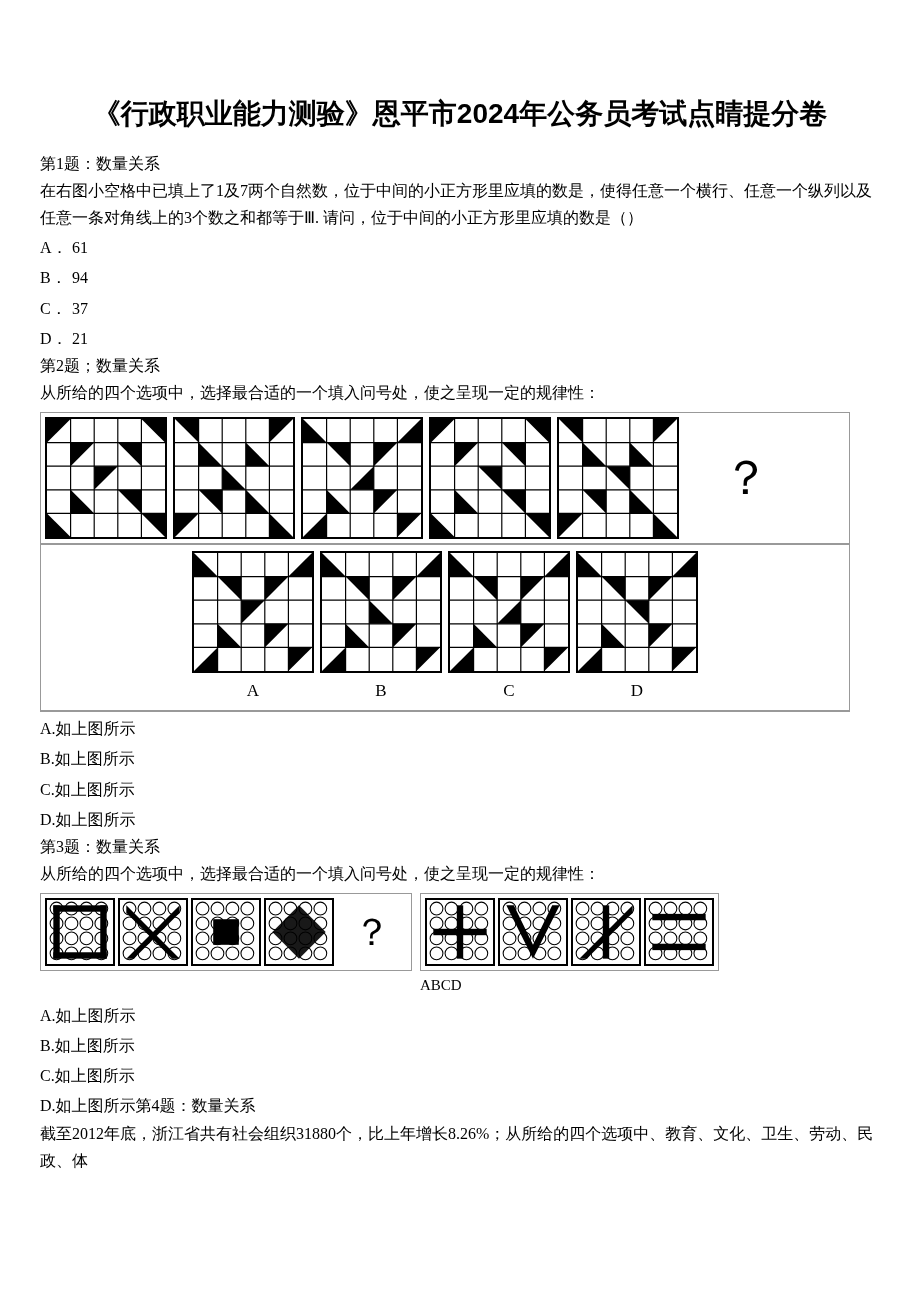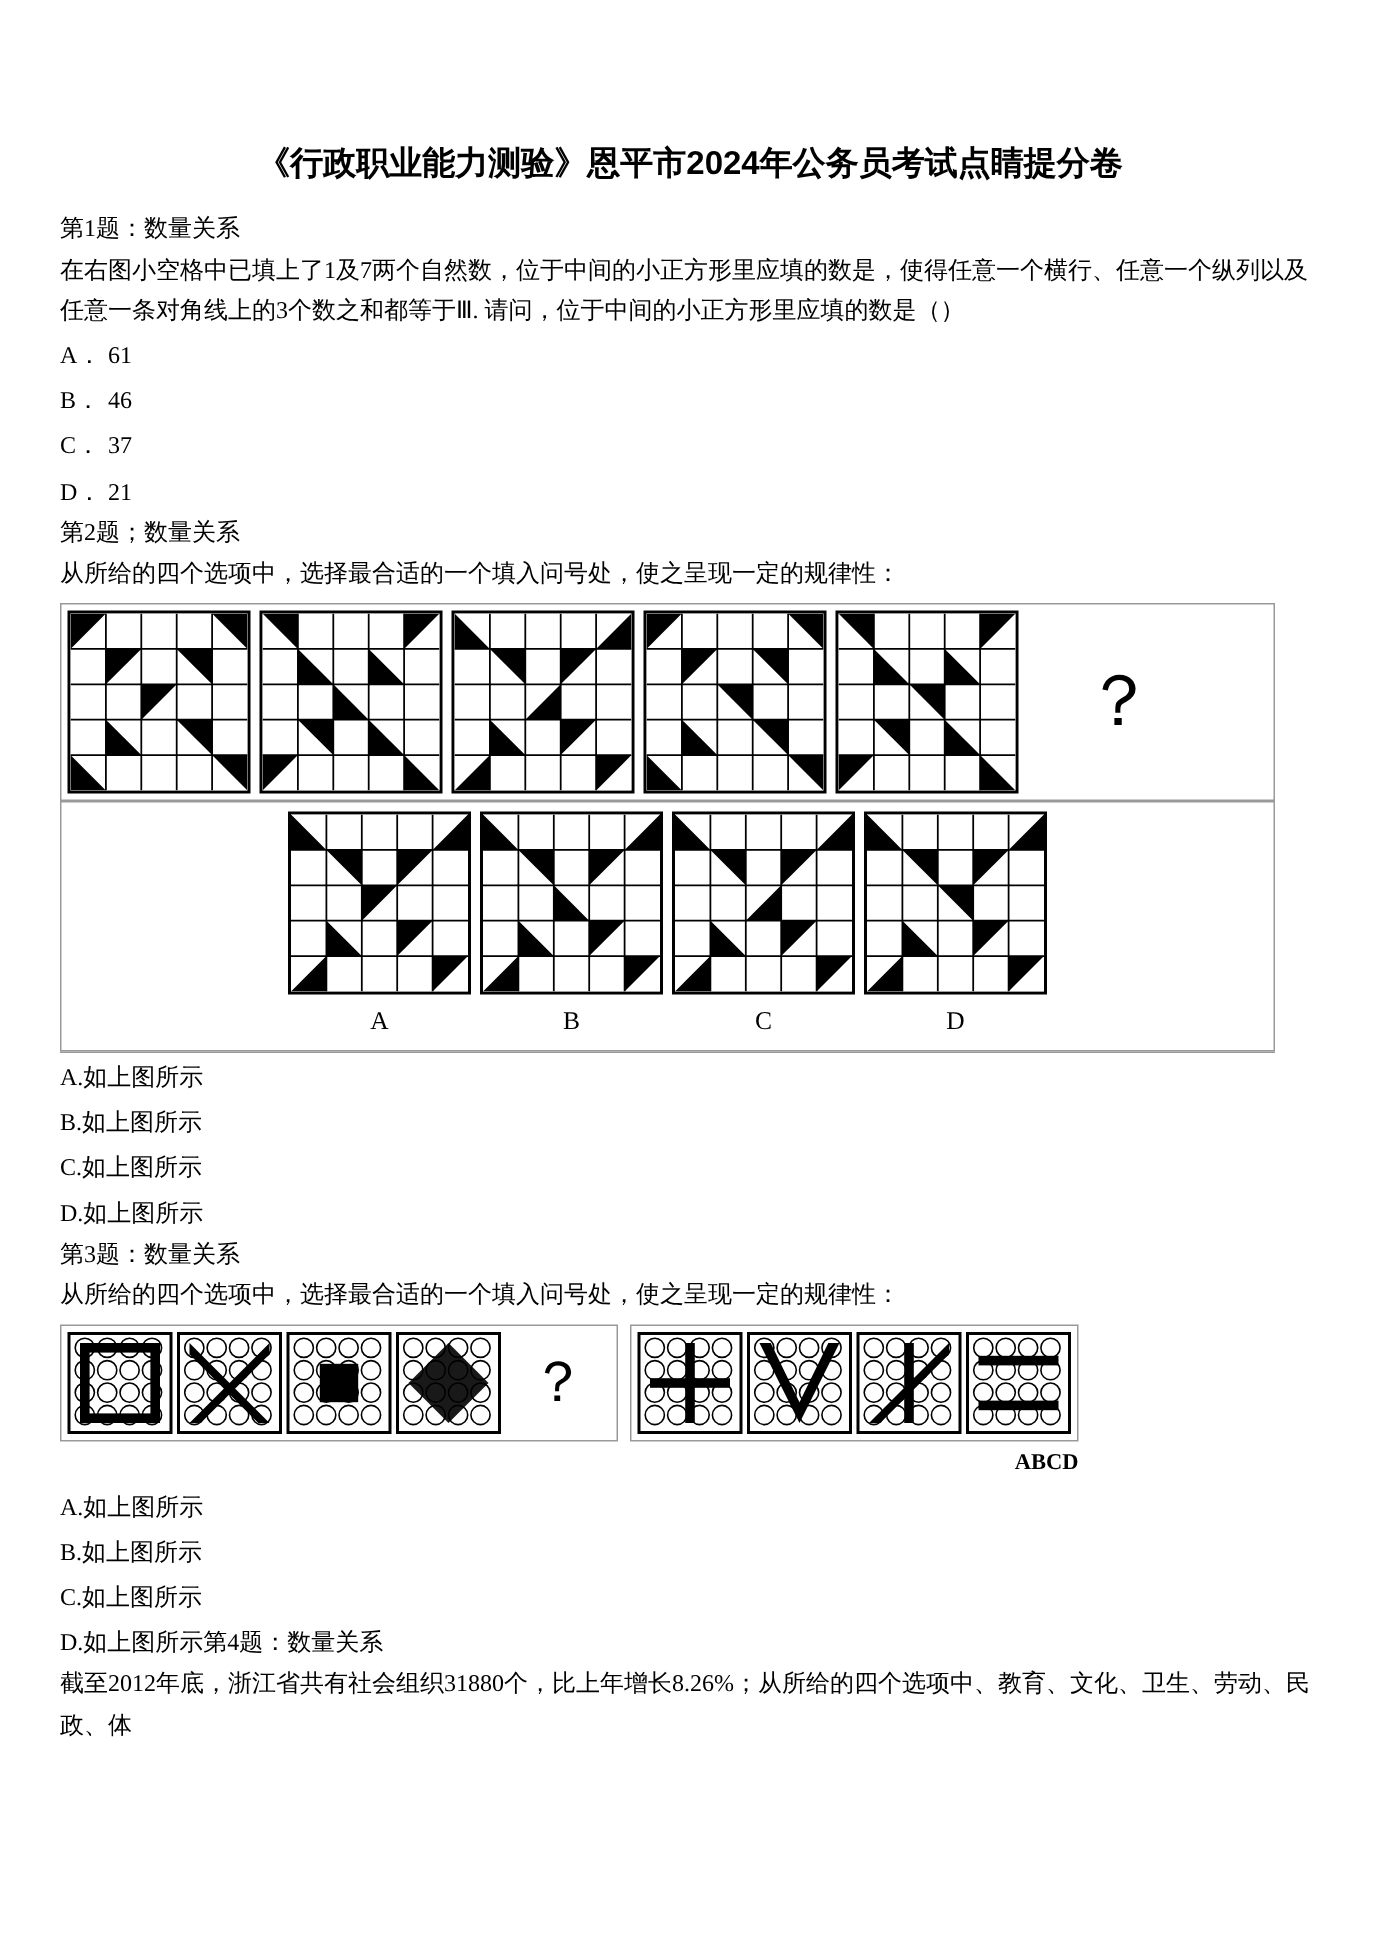--- a/index.html
+++ b/index.html
@@ -7,21 +7,21 @@
       font-family: "SimSun", "宋体", serif;
       font-size: 16px;
       line-height: 1.7;
       color: #000;
       background: #fff;
       padding: 90px 40px 40px 40px;
       width: 920px;
     }
     .title {
       text-align: center;
-      font-size: 22px;
+      font-size: 28px;
       font-weight: bold;
       margin-bottom: 12px;
       font-family: "SimHei", "黑体", sans-serif;
     }
     .q-header { margin-top: 0; }
     .q-text { margin-top: 0; }
     .option { margin-top: 3px; }
     .opt-letter { display: inline-block; min-width: 32px; }
     .figure-row1 {
       margin-top: 6px;
@@ -83,38 +83,38 @@
       background: #fff;
     }
     .qmark-sm {
       width: 70px; height: 68px;
       display: flex; align-items: center; justify-content: center;
       font-size: 38px;
       font-family: "Times New Roman", serif;
       border: none;
     }
     .abcd-label {
-      font-weight: bold;
+      font-weight: normal;
       font-family: "Times New Roman", serif;
       font-size: 15px;
-      text-align: right;
+      text-align: left;
       margin-top: 2px;
     }
     svg { display: block; }
     .hr { height: 1px; background: #999; width: 810px; margin-top: 0; }
   </style>
 </head>
 <body>
 
 <div class="title">《行政职业能力测验》恩平市2024年公务员考试点睛提分卷</div>
 
 <div class="q-header">第1题：数量关系</div>
 <div class="q-text">在右图小空格中已填上了1及7两个自然数，位于中间的小正方形里应填的数是，使得任意一个横行、任意一个纵列以及任意一条对角线上的3个数之和都等于Ⅲ. 请问，位于中间的小正方形里应填的数是（）</div>
 <div class="option"><span class="opt-letter">A．</span><span>61</span></div>
-<div class="option"><span class="opt-letter">B．</span><span>46</span></div>
+<div class="option"><span class="opt-letter">B．</span><span>94</span></div>
 <div class="option"><span class="opt-letter">C．</span><span>37</span></div>
 <div class="option"><span class="opt-letter">D．</span><span>21</span></div>
 
 <div class="q-header">第2题；数量关系</div>
 <div class="q-text">从所给的四个选项中，选择最合适的一个填入问号处，使之呈现一定的规律性：</div>
 
 <div class="figure-row1">
   <div class="tile">
     <svg viewBox="0 0 100 100" width="118" height="118">
       <rect x="0" y="0" width="100" height="100" fill="#fff" stroke="none"></rect>

